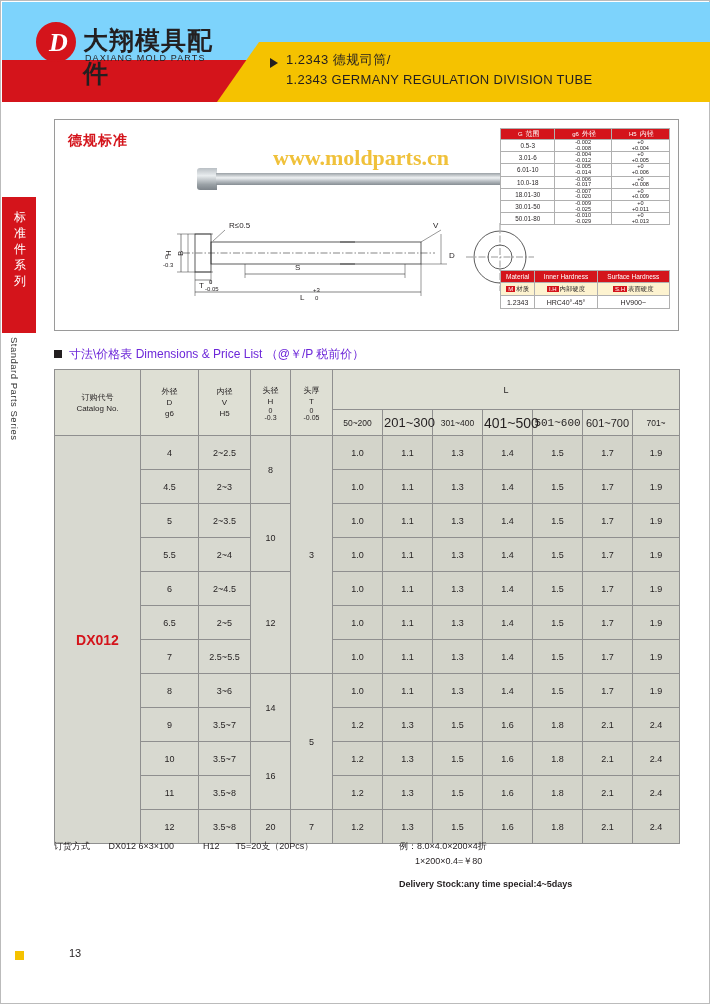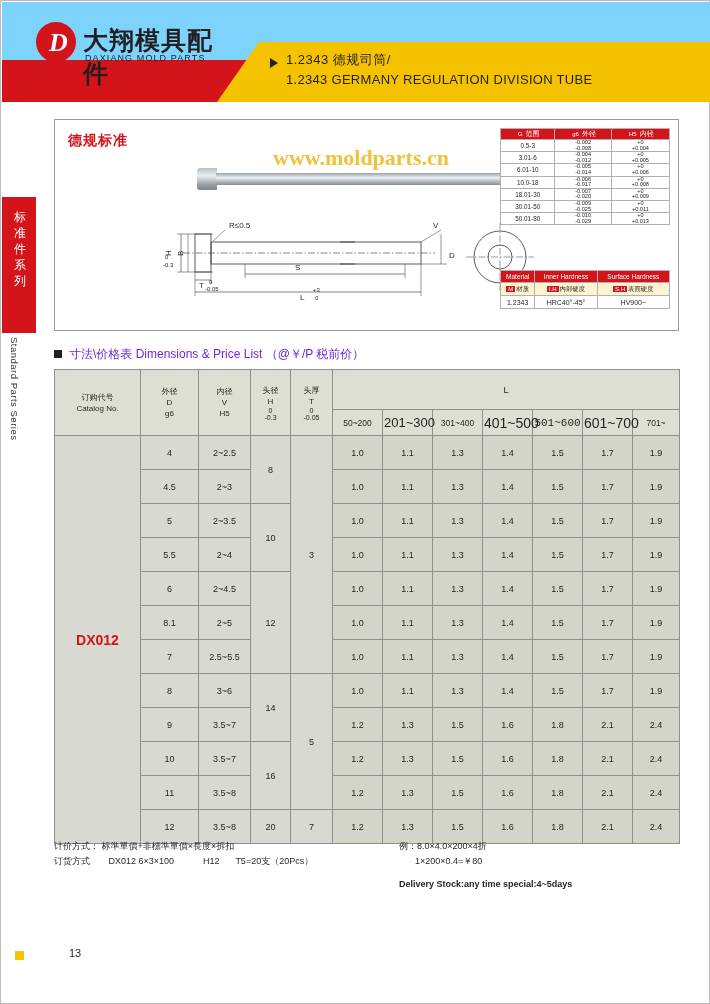--- a/index.html
+++ b/index.html
@@ -443,21 +443,21 @@
           <div class="hdr-tiny">-0.05</div>
         </th>
         <th colspan="7" style="height:40px">L</th>
       </tr>
       <tr id="l-range-row">
           <th style="height: 26px; font-size: 8.5px;">50~200</th>
           <th style="height: 26px; font-size: 13px;">201~300</th>
           <th style="height: 26px; font-size: 8.5px;">301~400</th>
           <th style="height: 26px; font-size: 14px;">401~500</th>
           <th style="height: 26px; font-size: 11px; font-family: Liberation Mono, monospace;">501~600</th>
-          <th style="height: 26px; font-size: 14px;">601~700</th>
+          <th style="height: 26px; font-size: 11px;">601~700</th>
           <th style="height: 26px; font-size: 8.5px;">701~</th>
         </tr>
     </thead>
     <tbody id="main-body">
         <tr>
           <td class="catalog" rowspan="12">DX012</td>
           <td style="height: 34px;">4</td>
           <td>2~2.5</td>
           <td rowspan="2">8</td>
           <td rowspan="7">3</td>
@@ -509,21 +509,21 @@
           <td rowspan="3">12</td>
           <td class="val">1.0</td>
           <td class="val">1.1</td>
           <td class="val">1.3</td>
           <td class="val">1.4</td>
           <td class="val">1.5</td>
           <td class="val">1.7</td>
           <td class="val">1.9</td>
         </tr>
         <tr>
-          <td style="height: 34px;">8.1</td>
+          <td style="height: 34px;">6.5</td>
           <td>2~5</td>
           <td class="val">1.0</td>
           <td class="val">1.1</td>
           <td class="val">1.3</td>
           <td class="val">1.4</td>
           <td class="val">1.5</td>
           <td class="val">1.7</td>
           <td class="val">1.9</td>
         </tr>
         <tr>
@@ -595,21 +595,20 @@
           <td class="val">1.6</td>
           <td class="val">1.8</td>
           <td class="val">2.1</td>
           <td class="val">2.4</td>
         </tr>
       </tbody>
   </table>
 
   <div class="foot">
     <div class="l">
-      <div class="foot-row">计价方式：  标準單價+非標準單價×長度×拆扣</div>
       <div class="foot-row">
         <span style="display:inline-block;width:52px">订货方式</span>
         <span style="display:inline-block;width:92px">DX012   6×3×100</span>
         <span style="display:inline-block;width:30px">H12</span>
         <span>T5=20支（20Pcs）</span>
       </div>
     </div>
     <div class="r">
       <div class="foot-row">例：8.0×4.0×200×4折</div>
       <div class="foot-row" style="padding-left:16px">1×200×0.4=￥80</div>

